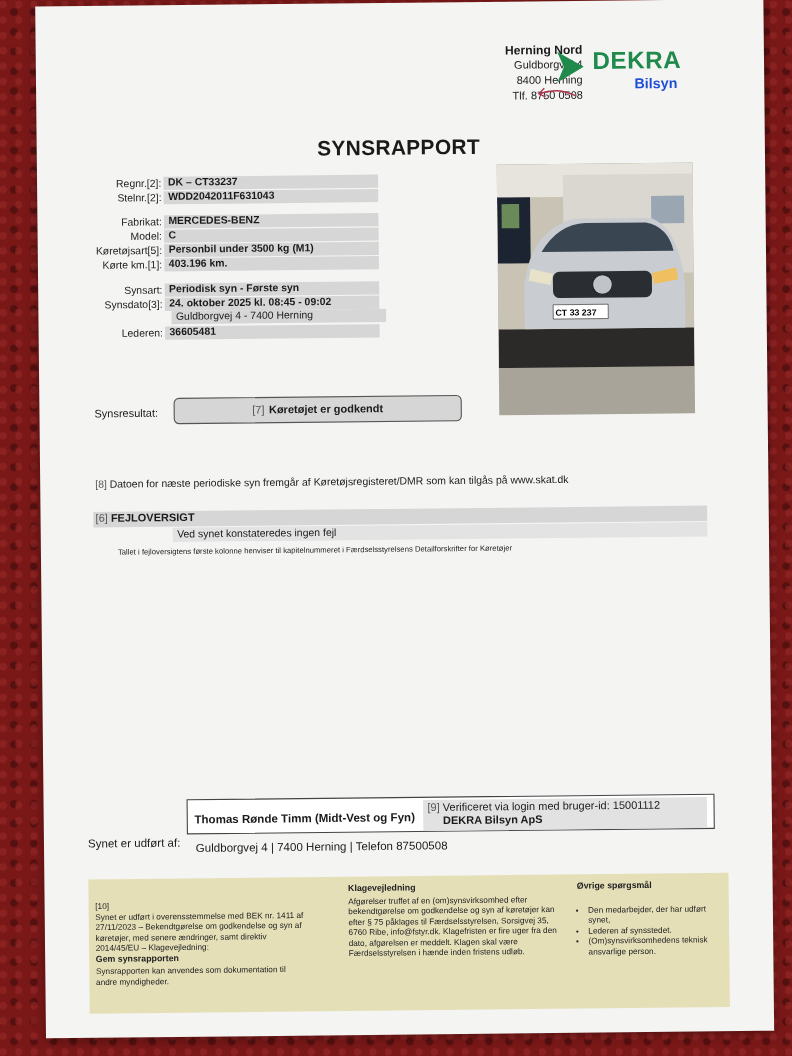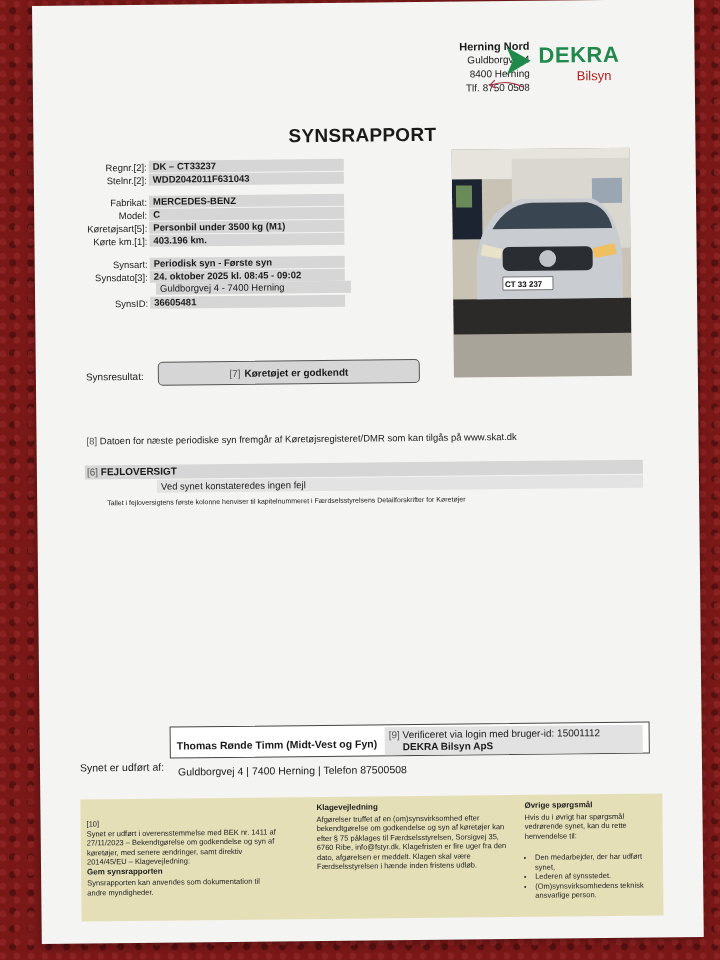--- a/index.html
+++ b/index.html
@@ -24,21 +24,21 @@
     color: #1a1a1a;
   }
   .ab { position: absolute; }
 
   
   .hdr-addr { left: 352px; top: 38px; text-align: right; font-size: 10px; line-height: 14px; width: 145px; }
   .hdr-addr .name { font-weight: bold; font-size: 11px; }
   .logo { left: 472px; top: 42px; width: 140px; height: 50px; }
   .logo .mark { position: absolute; left: 0; top: 2px; }
   .logo .brand { position: absolute; left: 34px; top: 0; font-size: 22px; font-weight: bold; color: #1f8a4c; letter-spacing: 0.5px; }
-  .logo .sub { position: absolute; left: 72px; top: 26px; font-size: 13px; font-weight: normal; color: #b91c1c; }
+  .logo .sub { position: absolute; left: 72px; top: 26px; font-size: 13px; font-weight: bold; color: #1d4ed8; }
   .arrow { left: 452px; top: 76px; }
 
   .title { left: 255px; top: 122px; font-size: 19px; font-weight: bold; letter-spacing: 0.3px; }
 
   
   .frow { position: absolute; left: 40px; height: 12px; display: flex; align-items: center; font-size: 9.5px; }
   .frow .lbl { width: 75px; text-align: right; padding-right: 2px; color: #222; }
   .frow .val { height: 12px; line-height: 12px; background: #d6d6d6; padding-left: 4px; font-weight: bold; width: 195px; }
   .sub-line { position: absolute; left: 121px; font-size: 9.5px; background: #d6d6d6; width: 195px; height: 12px; line-height: 12px; padding-left: 4px; }
 
@@ -128,21 +128,21 @@
   <div class="frow" style="top:253px">
     <span class="lbl">Synsart:</span>
     <span class="val">Periodisk syn - Første syn</span>
   </div>
   <div class="frow" style="top:266px">
     <span class="lbl">Synsdato[3]:</span>
     <span class="val">24. oktober 2025 kl. 08:45 - 09:02</span>
   </div>
   <div class="sub-line" style="top:278px">Guldborgvej 4 - 7400 Herning</div>
   <div class="frow" style="top:292px">
-    <span class="lbl">SynsID:</span>
+    <span class="lbl">Lederen:</span>
     <span class="val">36605481</span>
   </div>
 
   <div class="ab photo">
     <svg width="178" height="228" viewBox="0 0 178 228">
       <rect x="0" y="0" width="178" height="228" fill="#c8c3b4"></rect>
       <rect x="0" y="0" width="178" height="30" fill="#e6e4dc"></rect>
       <rect x="0" y="30" width="30" height="60" fill="#1b2430"></rect>
       <rect x="4" y="36" width="16" height="22" fill="#6b8a5a"></rect>
       <rect x="60" y="10" width="118" height="90" fill="#d9d7cf"></rect>
@@ -195,21 +195,20 @@
       <div>Synet er udført i overensstemmelse med BEK nr. 1411 af 27/11/2023 – Bekendtgørelse om godkendelse og syn af køretøjer, med senere ændringer, samt direktiv 2014/45/EU – Klagevejledning:</div>
       <h4>Gem synsrapporten</h4>
       <div>Synsrapporten kan anvendes som dokumentation til andre myndigheder.</div>
     </div>
     <div class="fcol" style="left:236px; width:200px">
       <h4>Klagevejledning</h4>
       <div>Afgørelser truffet af en (om)synsvirksomhed efter bekendtgørelse om godkendelse og syn af køretøjer kan efter § 75 påklages til Færdselsstyrelsen, Sorsigvej 35, 6760 Ribe, info@fstyr.dk. Klagefristen er fire uger fra den dato, afgørelsen er meddelt. Klagen skal være Færdselsstyrelsen i hænde inden fristens udløb.</div>
     </div>
     <div class="fcol" style="left:444px; width:124px">
       <h4>Øvrige spørgsmål</h4>
-      <div>Hvis du i øvrigt har spørgsmål vedrørende synet, kan du rette henvendelse til:</div>
       <ul>
         <li>Den medarbejder, der har udført synet,</li>
         <li>Lederen af synsstedet.</li>
         <li>(Om)synsvirksomhedens teknisk ansvarlige person.</li>
       </ul>
     </div>
   </div>
 </div>
 
 </body></html>

